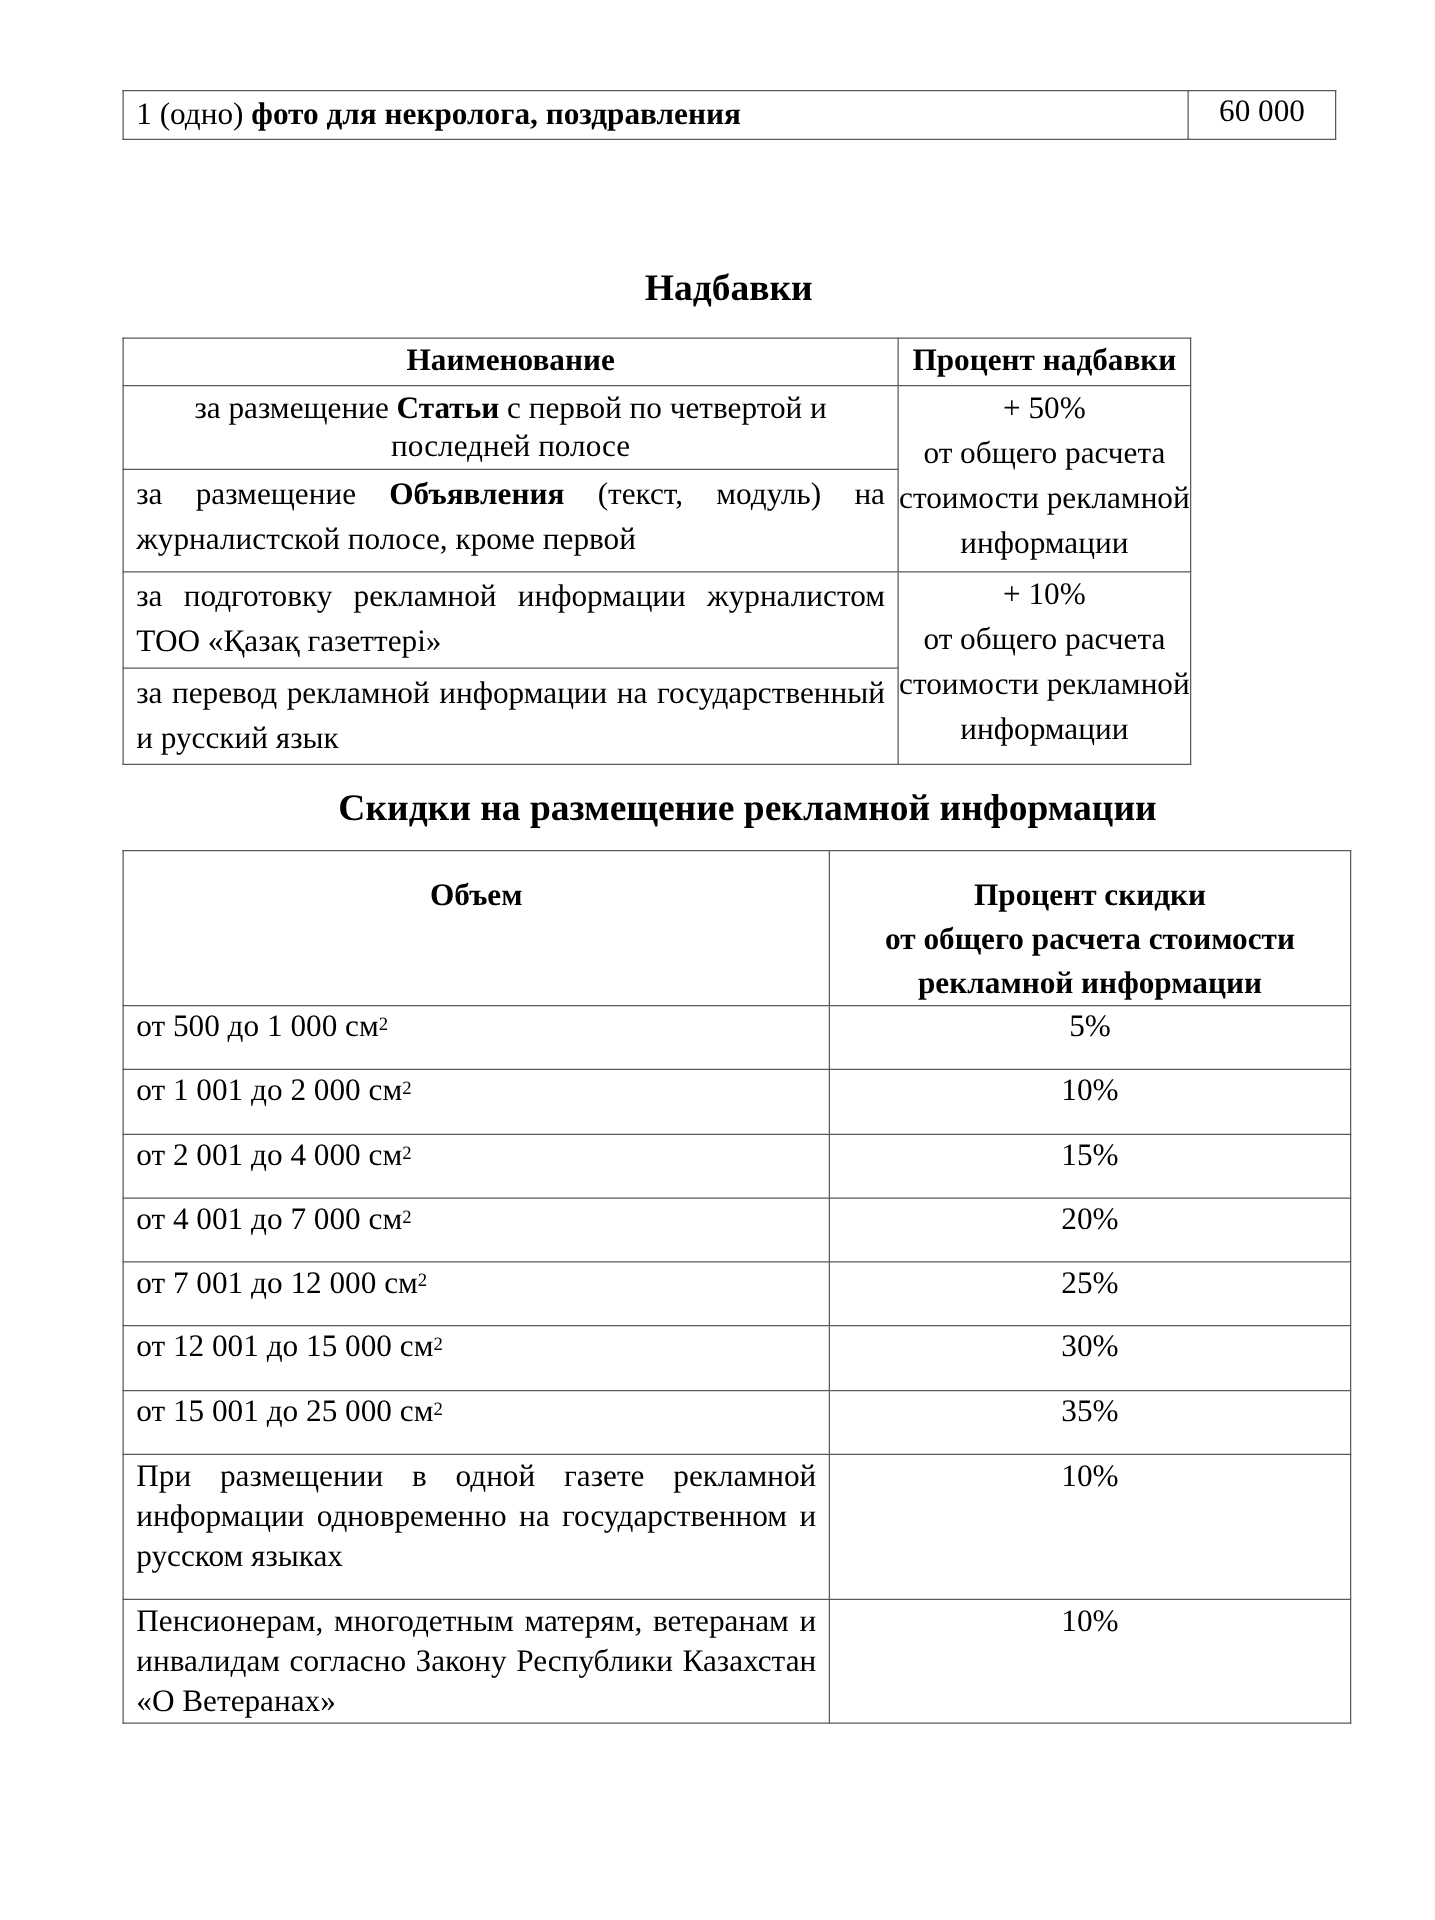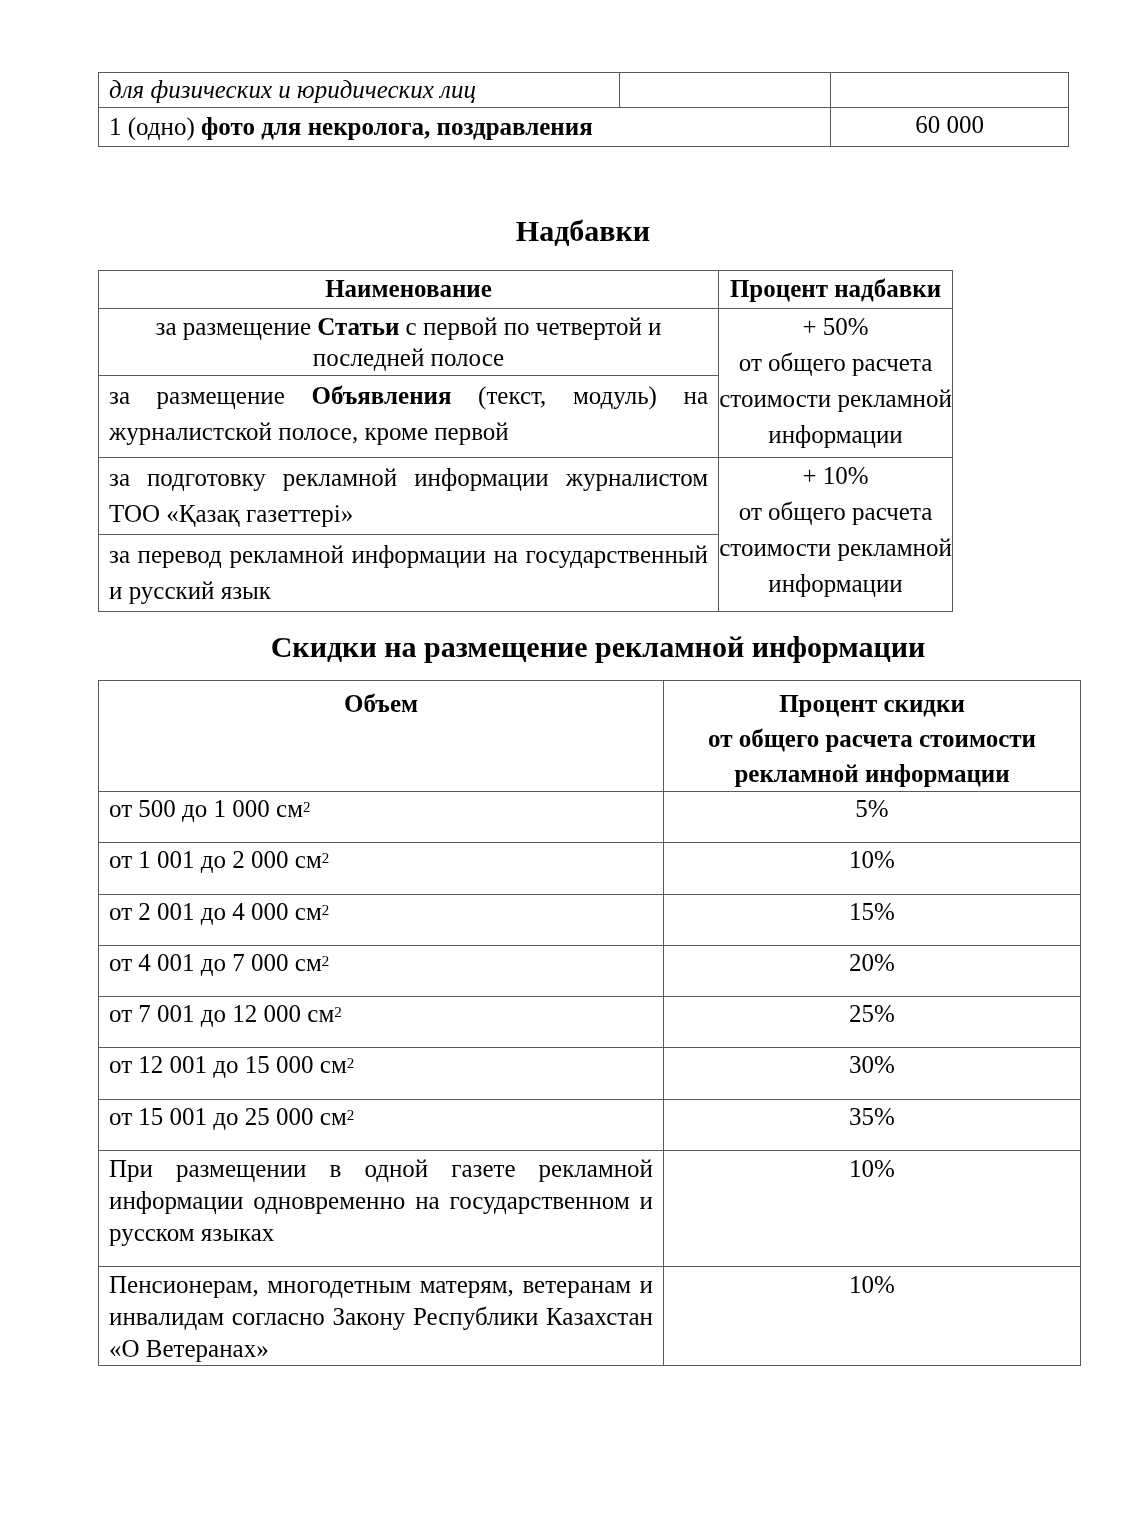--- a/index.html
+++ b/index.html
@@ -29,33 +29,28 @@
   #t1 td { height: 33px; }
   
   #t2 { left: 98px; top: 270px; width: 855px; }
   #t2 td.n { width: 620px; }
   #t2 td { line-height: 36px; }
   #t2 td.n1 { line-height: 31px; text-align: center; }
   
   #t3 { left: 98px; top: 680px; width: 983px; }
   #t3 td.n { width: 565px; }
   #t3 tr.r td { height: 51.3px; line-height: 30px; padding-top: 2px; }
-  #t3 tr.h td { line-height: 35px; height: 106px; padding-top: 5px; }
+  #t3 tr.h td { line-height: 35px; height: 106px; padding-top: 18px; }
   #t3 tr.m td { line-height: 32px; padding-top: 2px; padding-bottom: 0; }
 </style>
 </head>
 <body>
 
 <table id="t1">
   <tbody>
-      <tr>
-    <td class="pad i" style="width:521px; height:32px; line-height:30px;">для физических и юридических лиц</td>
-    <td style="width:212px;"></td>
-    <td style="width:238px;"></td>
-  </tr>
   <tr>
     <td colspan="2" class="pad" style="height:38px; line-height:34px;"><span>1 (одно) </span><span class="b">фото для некролога, поздравления</span></td>
     <td class="c" style="line-height:34px;">60 000</td>
   </tr>
 </tbody>
   </table>
 
 <div class="heading" style="top:213px;">Надбавки</div>
 
 <table id="t2">

